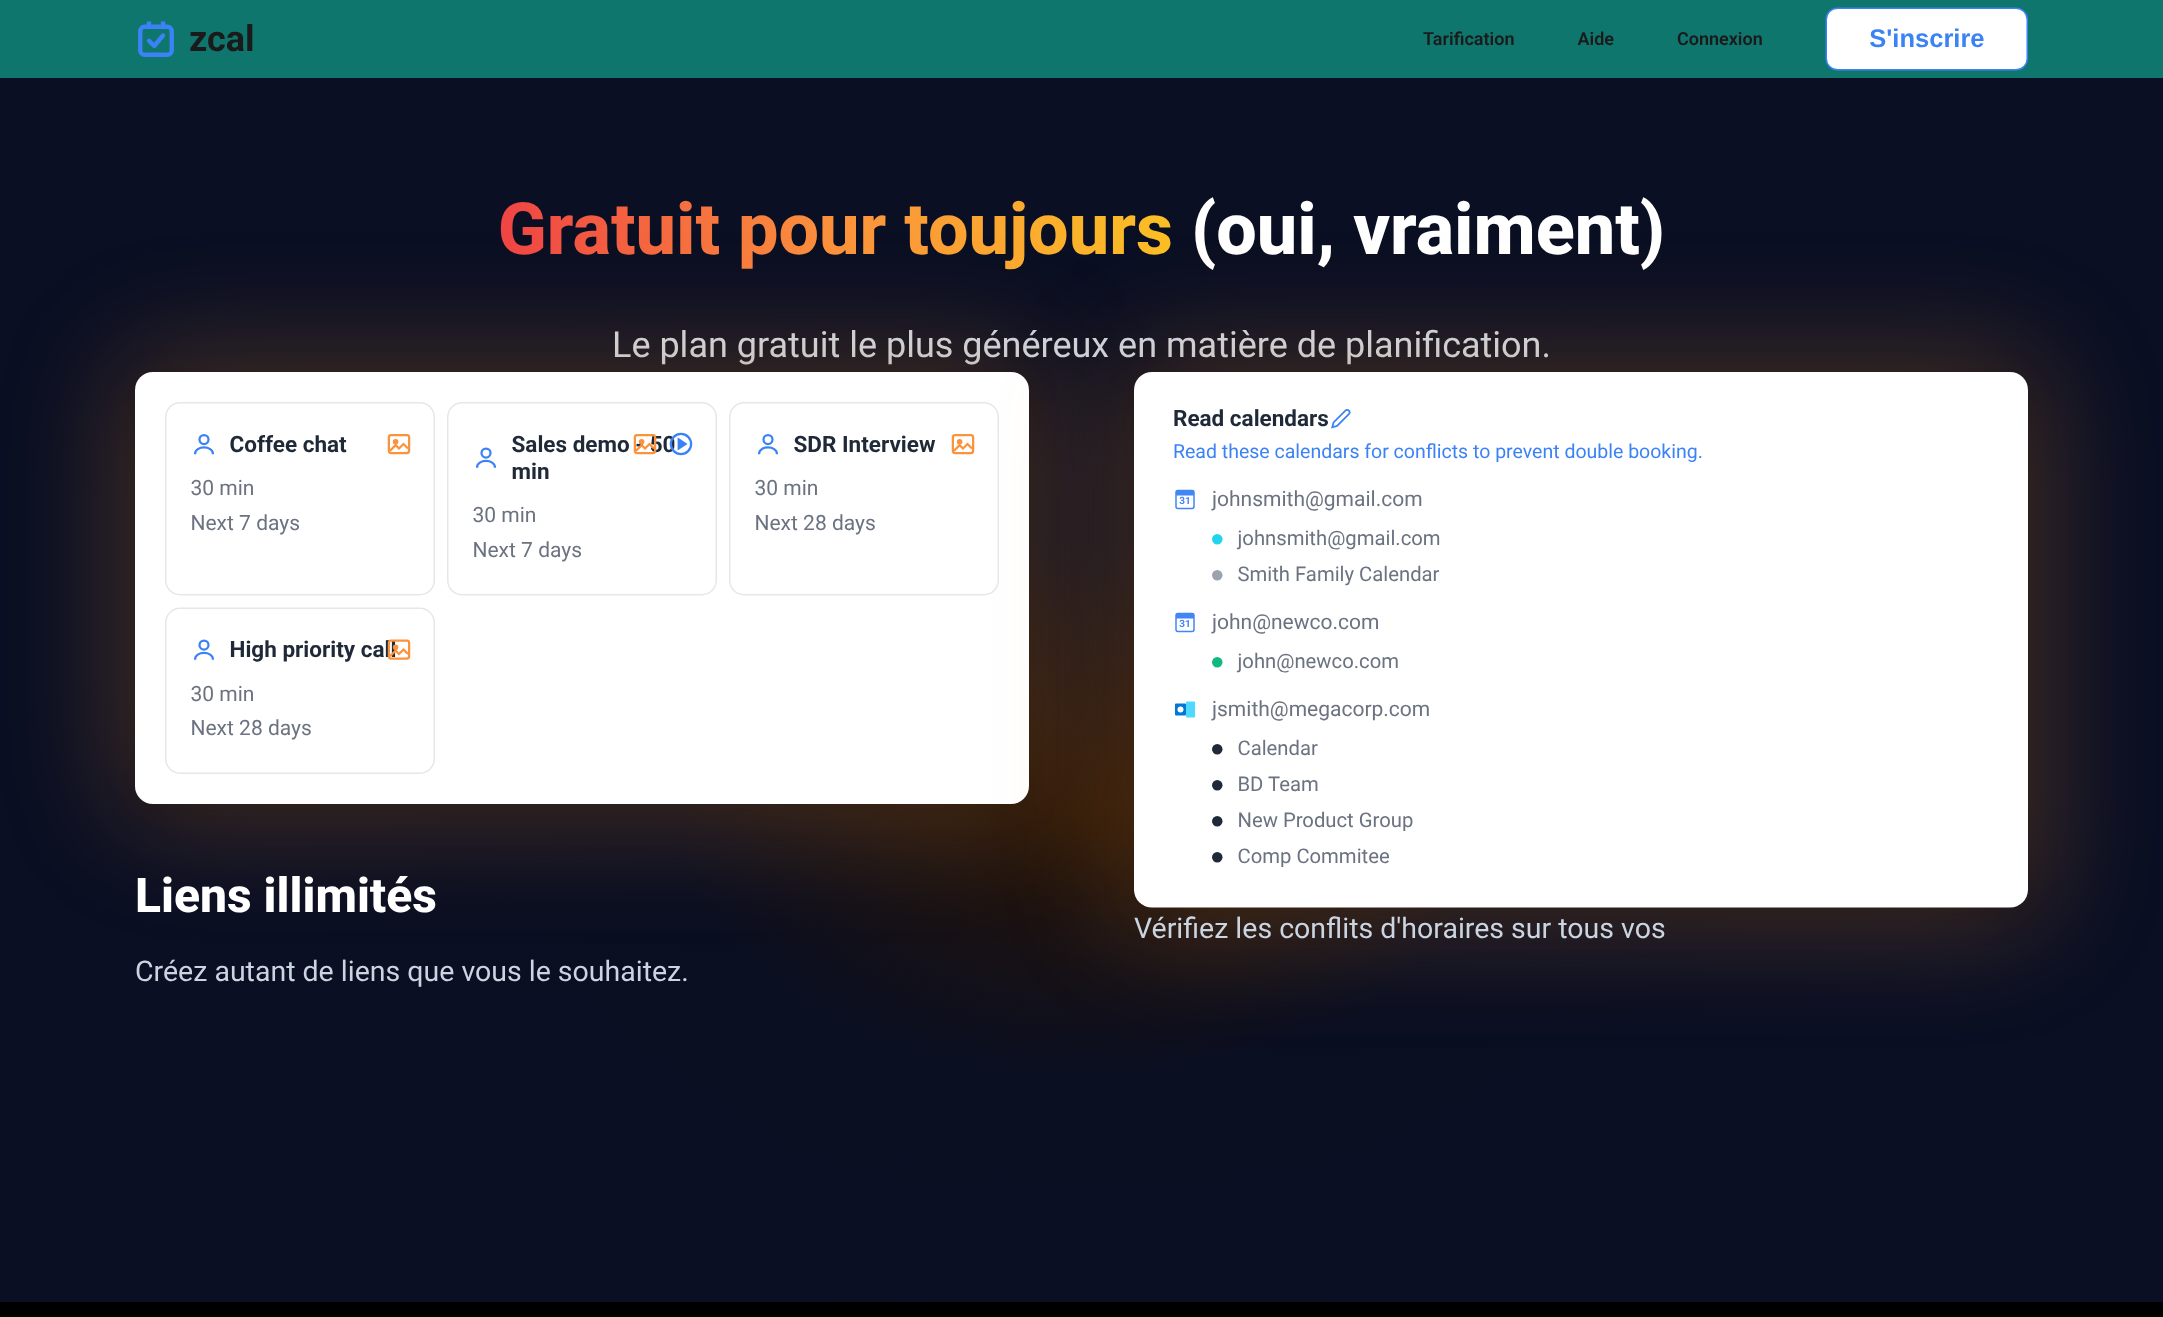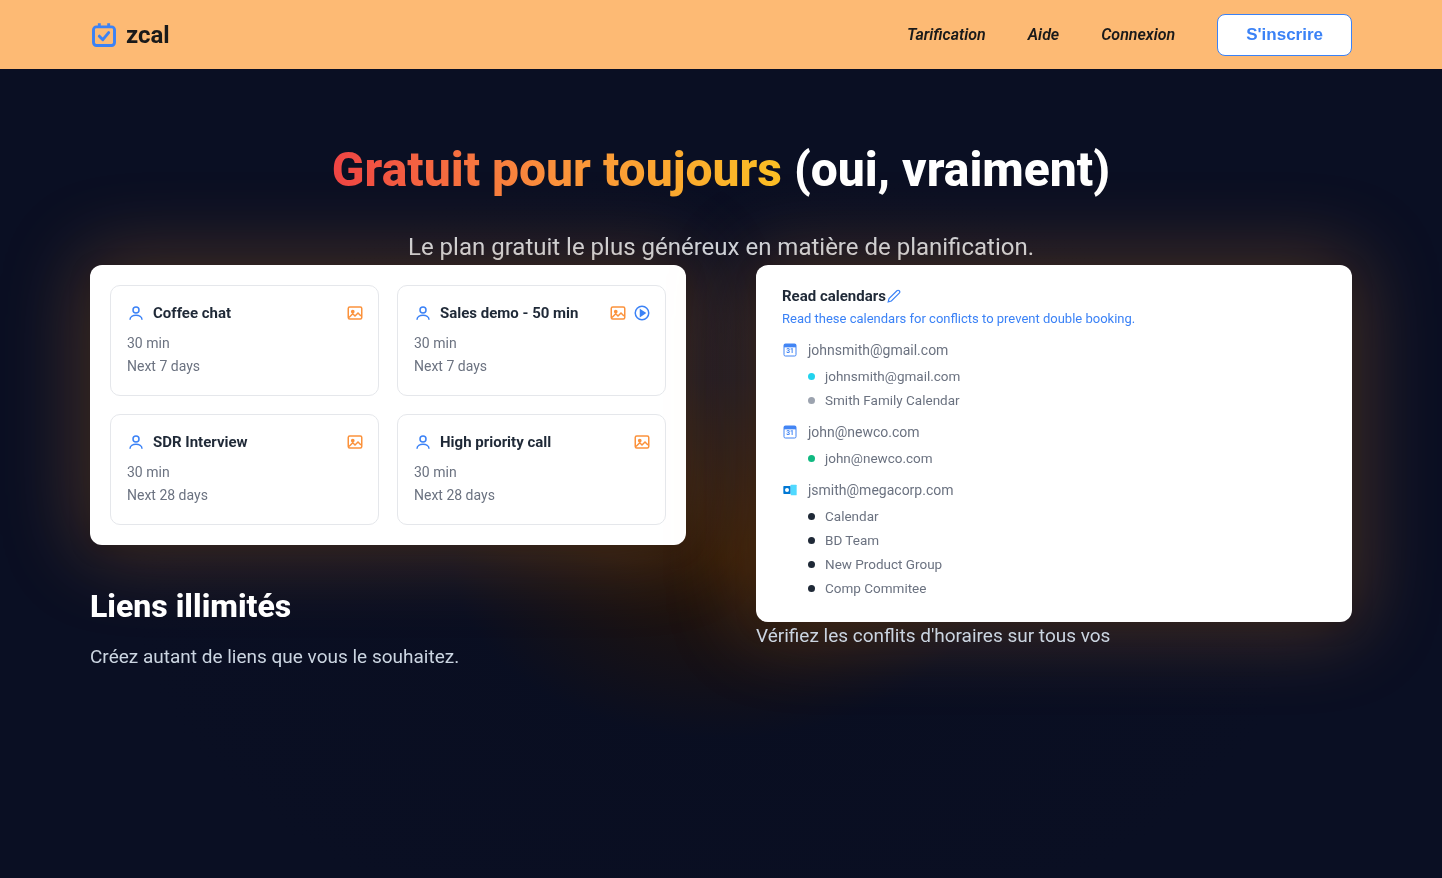--- a/index.html
+++ b/index.html
@@ -2,33 +2,33 @@
 <html><head>
   <meta charset="utf-8">
   <style>
     * { margin: 0; padding: 0; box-sizing: border-box; }
     body { font-family: -apple-system, BlinkMacSystemFont, 'Segoe UI', Roboto, sans-serif; background: #000; }
     
     .page { width: 1442px; background: #000; }
     
     
     .header {
-      background: #fdba74;
-      height: 69px;
+      background: #0f766e;
+      height: 52px;
       display: flex;
       align-items: center;
       justify-content: space-between;
       padding: 0 90px 0 90px;
       position: relative;
     }
     .logo { display: flex; align-items: center; gap: 8px; }
     .logo-icon { width: 28px; height: 28px; color: #3b82f6; }
     .logo-text { font-size: 24px; font-weight: 700; color: #1a1a1a; }
     .nav { display: flex; align-items: center; gap: 42px; }
-    .nav-link { color: #1a1a1a; font-size: 16px; font-weight: 600; text-decoration: none; cursor: pointer; font-style: italic; }
+    .nav-link { color: #1a1a1a; font-size: 12px; font-weight: 600; text-decoration: none; cursor: pointer; }
     .signup-btn {
       border: 1.5px solid #3b82f6;
       color: #3b82f6;
       background: #fff;
       padding: 10px 28px;
       border-radius: 8px;
       font-size: 17px;
       font-weight: 600;
       cursor: pointer;
     }
@@ -59,22 +59,22 @@
     .card-panel {
       background: #fff;
       border-radius: 12px;
       padding: 20px;
       box-shadow: 0 0 80px 10px rgba(255, 150, 50, 0.25), 0 4px 20px rgba(0,0,0,0.3);
     }
     
     
     .meeting-grid {
       display: grid;
-      grid-template-columns: 1fr 1fr;
-      gap: 18px;
+      grid-template-columns: 1fr 1fr 1fr;
+      gap: 8px;
     }
     .meeting-card {
       border: 1px solid #e5e7eb;
       border-radius: 10px;
       padding: 18px 16px;
       position: relative;
     }
     .meeting-header { display: flex; align-items: center; gap: 8px; margin-bottom: 10px; }
     .person-icon { width: 18px; height: 18px; color: #3b82f6; flex-shrink: 0; }
     .meeting-title { font-weight: 700; color: #1f2937; font-size: 15px; }

